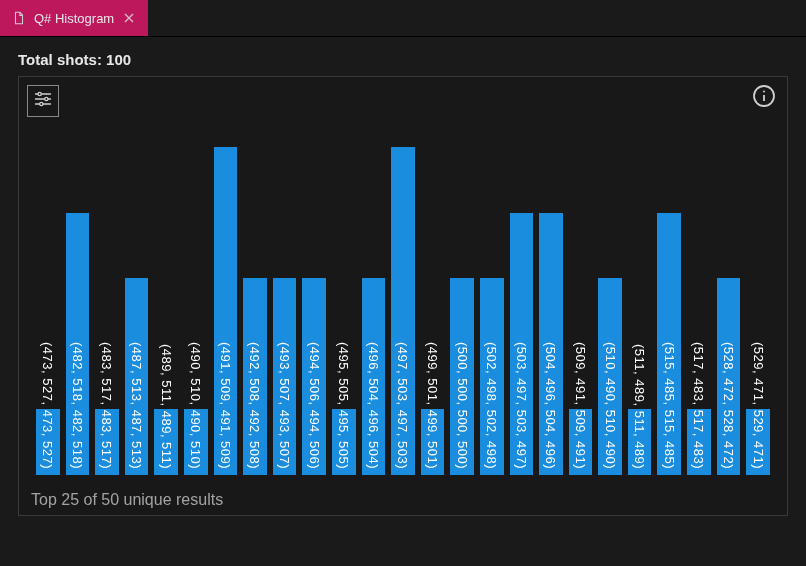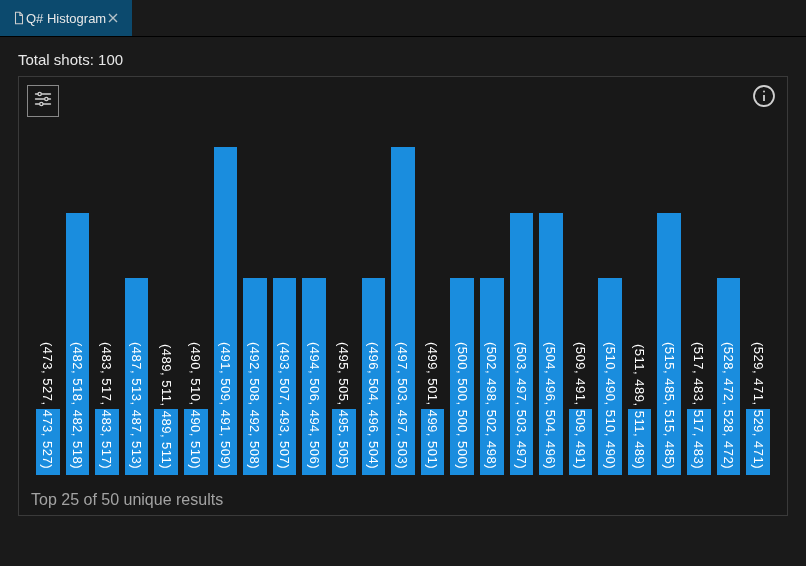--- a/index.html
+++ b/index.html
@@ -1,22 +1,22 @@
 <!DOCTYPE html>
 <html><head>
 <meta charset="utf-8">
 <style>
   html,body{margin:0;padding:0;width:806px;height:566px;background:#1a1a1a;font-family:"Segoe UI",Arial,sans-serif;color:#ccc;overflow:hidden}
   .tab-bar{display:flex;height:36px;background:#1a1a1a;border-bottom:1px solid #000}
-  .tab{display:flex;align-items:center;gap:0;padding:0 12px;background:#0c4a6e;color:#e8e8e8;font-size:13px;cursor:pointer}
+  .tab{display:flex;align-items:center;gap:8px;padding:0 12px;background:#be185d;color:#e8e8e8;font-size:13px;cursor:pointer}
   .tab .file-icon svg{width:14px;height:14px;display:block}
   .tab .close-icon{width:14px;height:14px;display:flex;align-items:center;justify-content:center;opacity:.8}
   .tab .close-icon svg{width:12px;height:12px}
   .content{padding:14px 18px 18px 18px}
-  .total-shots{font-size:15px;font-weight:400;color:#e8e8e8;margin-bottom:8px}
+  .total-shots{font-size:15px;font-weight:700;color:#e8e8e8;margin-bottom:8px}
   .panel{border:1px solid #3a3a3a;background:#181818;padding:10px 10px 8px 10px;position:relative;height:440px;box-sizing:border-box}
   .settings-btn{position:absolute;top:8px;left:8px;width:30px;height:30px;border:1px solid #888;display:flex;align-items:center;justify-content:center;cursor:pointer;background:transparent}
   .settings-btn svg{width:20px;height:20px;stroke:#cfcfcf}
   .info-btn{position:absolute;top:8px;right:10px;width:26px;height:26px;display:flex;align-items:center;justify-content:center;cursor:pointer}
   .info-btn svg{width:24px;height:24px;stroke:#cfcfcf}
   .chart{position:absolute;left:14px;right:14px;top:70px;bottom:40px;display:flex;align-items:flex-end;justify-content:space-between}
   .bar-col{flex:1;height:100%;position:relative;margin:0 1px}
   .bar{position:absolute;bottom:0;left:2px;right:2px;background:#1a8dde}
   .bar-label{position:absolute;bottom:6px;left:50%;transform:translateX(-50%);writing-mode:vertical-rl;font-size:13px;color:#fff;white-space:nowrap;font-weight:400;letter-spacing:.5px}
   .footer{position:absolute;left:12px;bottom:6px;font-size:16px;color:#a3a3a3}

